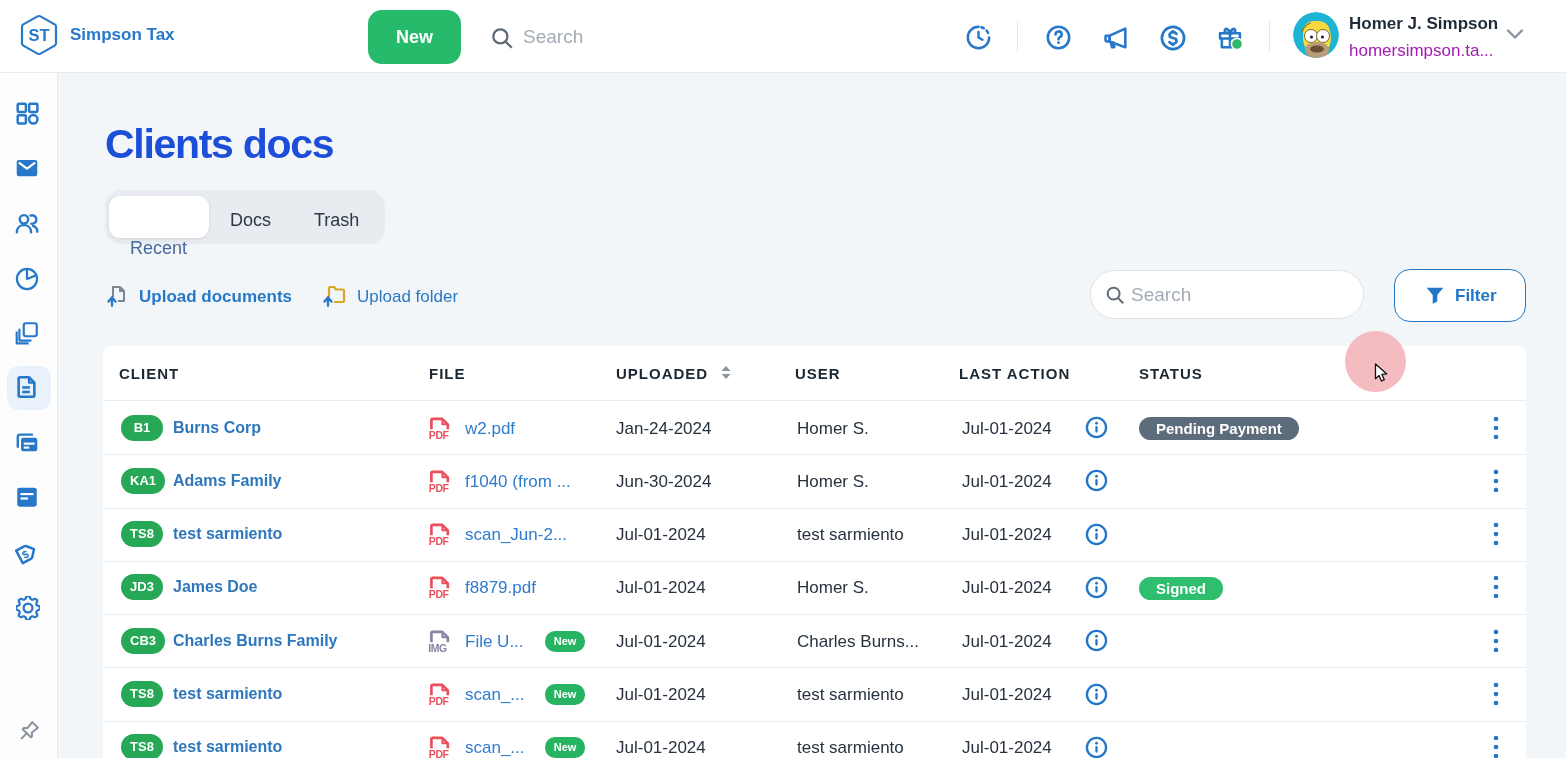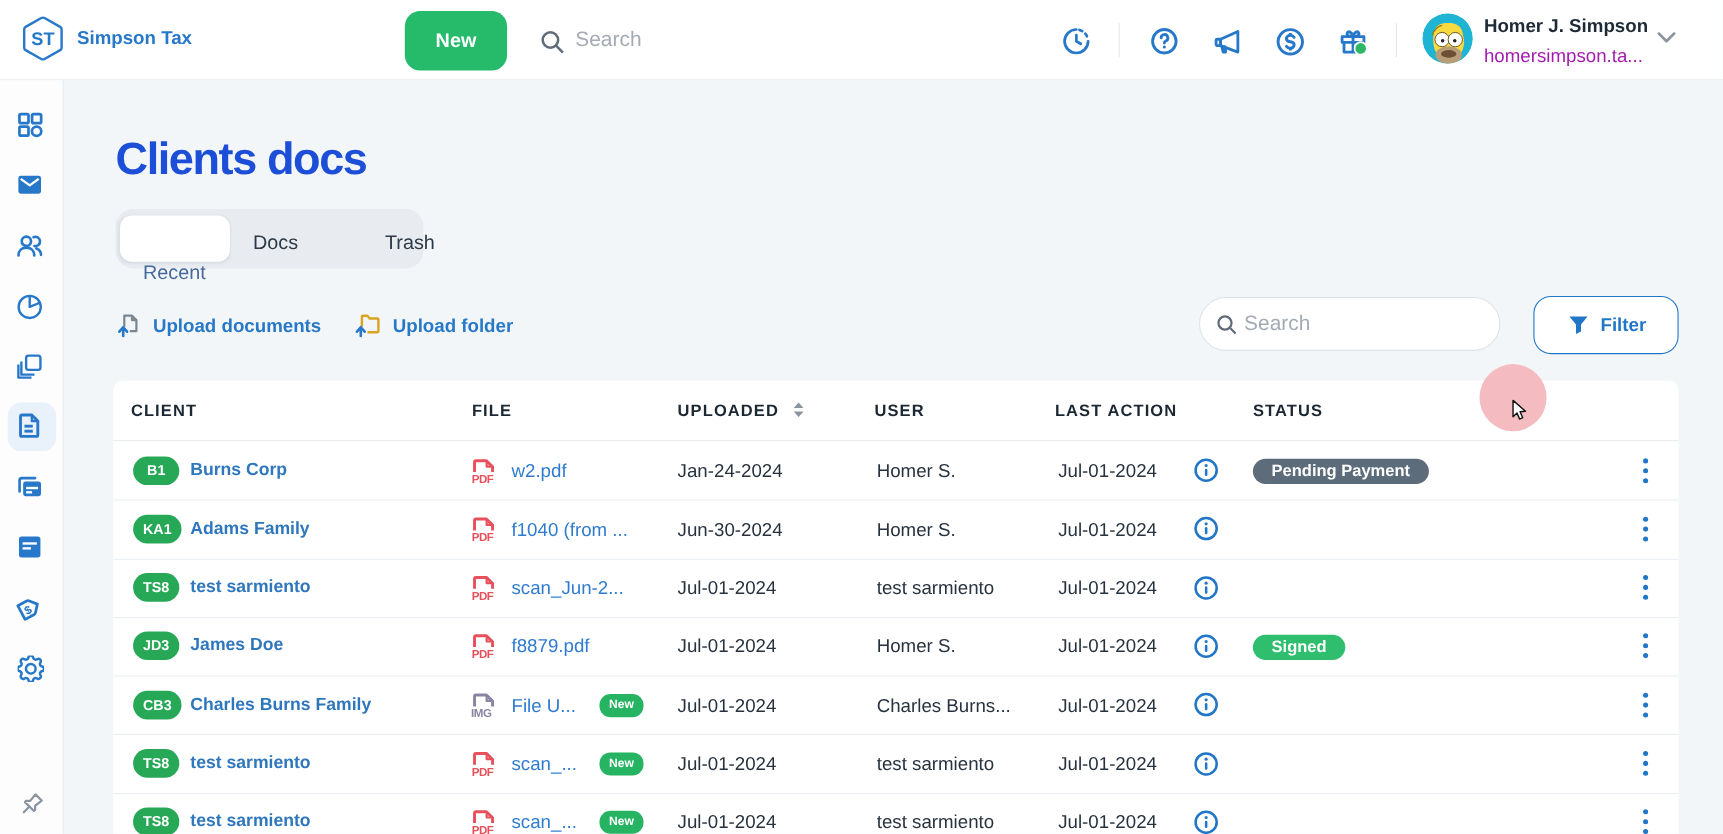--- a/index.html
+++ b/index.html
@@ -25,21 +25,21 @@
 .sic { position:absolute; left:14px; width:26px; height:26px; }
 #active-bg { position:absolute; left:7px; top:366px; width:44px; height:44px; background:#e9f1fa; border-radius:12px; }
 
 
 #main { position:absolute; left:58px; top:73px; width:1508px; height:685px; background:#f3f6f9; }
 #title { position:absolute; left:105px; top:121px; font-size:41px; font-weight:bold; color:#1d4ed8; letter-spacing:-1.3px; }
 #tabs { position:absolute; left:105px; top:190px; width:280px; height:54px; background:#e8ecf0; border-radius:16px; }
 #tab-active { position:absolute; left:109px; top:196px; width:100px; height:42px; background:#ffffff; border-radius:11px; box-shadow:0 1px 3px rgba(40,60,80,0.12); }
 .tabtx { position:absolute; top:210px; font-size:18px; }
 #upl-doc-tx { position:absolute; left:139px; top:287px; font-size:17px; font-weight:bold; color:#2779c8; }
-#upl-fol-tx { position:absolute; left:357px; top:287px; font-size:17px; font-weight:bold; color:#2779c8; }
+#upl-fol-tx { position:absolute; left:357px; top:287px; font-size:17px; font-weight:normal; color:#2779c8; }
 #tsearch { position:absolute; left:1090px; top:270px; width:274px; height:49px; background:#ffffff; border:1px solid #dfe3e8; border-radius:25px; }
 #tsearch-tx { position:absolute; left:1131px; top:284px; font-size:19px; color:#a3abb5; }
 #filterbtn { position:absolute; left:1394px; top:269px; width:132px; height:53px; background:#ffffff; border:1px solid #2176c7; border-radius:16px; }
 #filter-tx { position:absolute; left:1455px; top:286px; font-size:17px; font-weight:bold; color:#2176c7; }
 
 
 #card { position:absolute; left:103px; top:346px; width:1423px; height:412px; background:#ffffff; border-radius:8px 8px 0 0; }
 .hcell { position:absolute; top:365px; font-size:15px; font-weight:bold; color:#1b2733; letter-spacing:1px; }
 #hline { position:absolute; left:103px; top:400px; width:1423px; height:1px; background:#e8ecef; }
 .rline { position:absolute; left:103px; width:1423px; height:1px; background:#e9edf1; }
@@ -187,21 +187,21 @@
     <line x1="12" y1="13.6" x2="12" y2="20.3"></line>
   </g>
 </svg>
 
 
 <div id="title">Clients docs</div>
 <div id="tabs"></div>
 <div id="tab-active"></div>
 <div class="tabtx" style="left:130px; color:#47699c;margin-top:28px;">Recent</div>
 <div class="tabtx" style="left:230px; color:#2b3845;">Docs</div>
-<div class="tabtx" style="left:314px; color:#2b3845;margin-left:36px;">Trash</div>
+<div class="tabtx" style="left:314px; color:#2b3845;">Trash</div>
 
 <svg class="abs" style="left:107px; top:285px" width="24" height="23" viewBox="0 0 24 23" fill="none">
   <path d="M6 12 L6 2 L13 2 L17 6 L17 16 L11 16" stroke="#7b8691" stroke-width="2" stroke-linejoin="round"></path>
   <path d="M13 2 L13 6 L17 6" stroke="#7b8691" stroke-width="2" stroke-linejoin="round"></path>
   <path d="M5 13 L5 21 M5 13 L1.5 17 M5 13 L8.5 17" stroke="#2779c8" stroke-width="2.4" stroke-linecap="round" stroke-linejoin="round" transform="translate(0,-0.5)"></path>
 </svg>
 <div id="upl-doc-tx">Upload documents</div>
 <svg class="abs" style="left:322px; top:285px" width="26" height="23" viewBox="0 0 26 23" fill="none">
   <path d="M7 12 L7 3 C7 2.4 7.4 2 8 2 L12 2 L14 4.5 L21 4.5 C21.6 4.5 22 4.9 22 5.5 L22 16 C22 16.6 21.6 17 21 17 L12 17" stroke="#d9a520" stroke-width="2.2" stroke-linejoin="round"></path>
   <path d="M6 13 L6 21 M6 13 L2.5 17 M6 13 L9.5 17" stroke="#2779c8" stroke-width="2.4" stroke-linecap="round" stroke-linejoin="round" transform="translate(0,-0.5)"></path>

